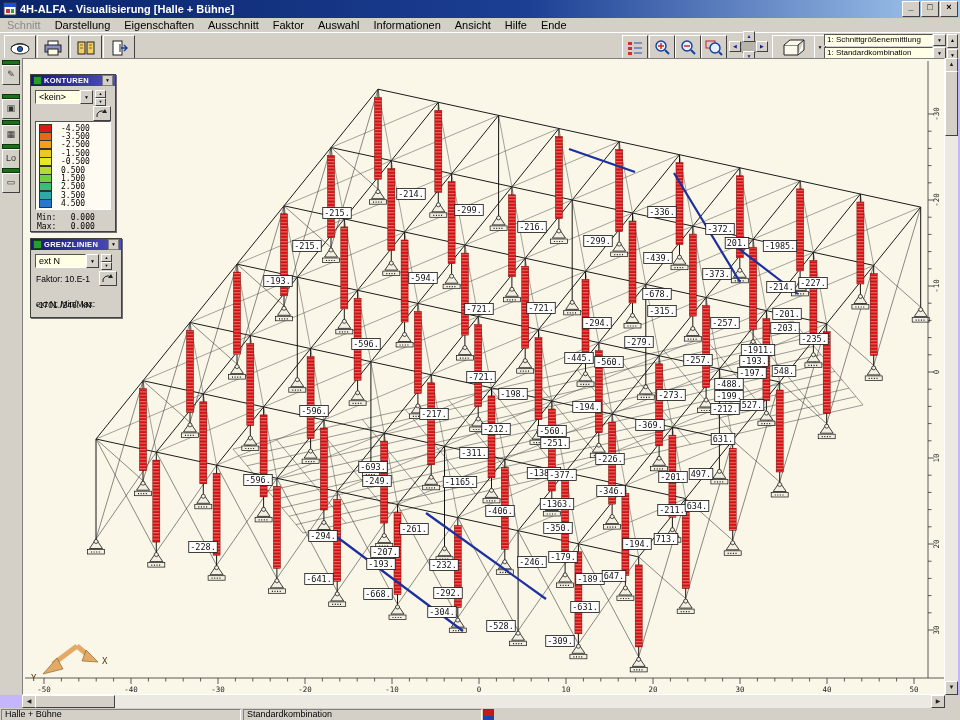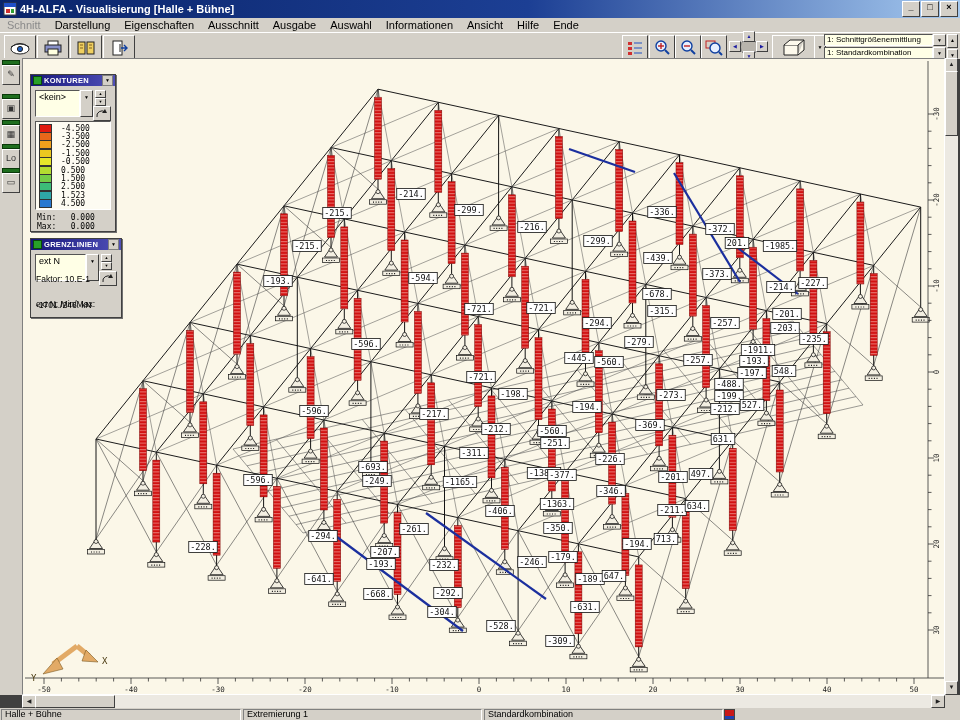--- a/index.html
+++ b/index.html
@@ -1,16 +1,16 @@
 <!DOCTYPE html>
 <html><head>
 <meta charset="utf-8">
 <style>
   html,body{margin:0;padding:0;background:#d4d0c8;}
-  #app{position:relative;width:960px;height:720px;overflow:hidden;background:#404040;
+  #app{position:relative;width:960px;height:720px;overflow:hidden;background:#c4b5fd;
        font-family:"Liberation Sans",sans-serif;font-size:11px;color:#000;}
   
   .titlebar{position:absolute;left:0;top:0;width:960px;height:18px;
     background:linear-gradient(90deg,#0a246a,#1c3f94 55%,#a6caf0);display:flex;align-items:center;}
   .titlebar .app-icon{width:14px;height:14px;margin:0 3px;}
   .titlebar .title{color:#fff;font-weight:bold;font-size:11px;white-space:nowrap;}
   .win-btns{margin-left:auto;display:flex;margin-right:2px;gap:1px;}
   .win-btn{width:16px;height:14px;background:#d4d0c8;border:1px solid;border-color:#fff #404040 #404040 #fff;
     font-size:9px;line-height:11px;text-align:center;font-weight:bold;}
   
@@ -46,21 +46,21 @@
   
   .canvas{position:absolute;left:22px;top:58px;width:923px;height:637px;background:#fbf7e8;
     border:1px solid;border-color:#808080 #fff #fff #808080;box-sizing:border-box;overflow:hidden;}
   .canvas svg{position:absolute;left:0;top:0;}
   
   .panel{position:absolute;background:#d4d0c8;border:1px solid #404040;box-shadow:1px 1px 0 #707070;}
   .panel-title{height:11px;background:linear-gradient(90deg,#16167a,#5050b8);display:flex;align-items:center;padding:0 2px;}
   .panel-title .pico{width:7px;height:7px;background:#28a028;border:1px solid #0a4a0a;margin-right:2px;}
   .panel-title .ptxt{color:#fff;font-size:7.5px;font-weight:bold;letter-spacing:.3px;flex:1;white-space:nowrap;}
   .panel-title .pbtn{width:9px;height:9px;background:#d4d0c8;border:1px solid #808080;font-size:5px;line-height:8px;text-align:center;}
-  .pcombo{position:absolute;display:flex;height:27px;}
+  .pcombo{position:absolute;display:flex;height:14px;}
   .pcombo .txt{background:#ffffe6;border:1px solid;border-color:#555 #fff #fff #555;font-size:9px;line-height:12px;padding:0 3px;flex:1;white-space:nowrap;overflow:hidden;}
   .pcombo .dd{width:11px;background:#d4d0c8;border:1px solid;border-color:#fff #404040 #404040 #fff;font-size:5px;line-height:12px;text-align:center;}
   .pspin{position:absolute;width:11px;height:14px;}
   .pspin div{height:6px;background:#d4d0c8;border:1px solid;border-color:#fff #404040 #404040 #fff;font-size:4px;line-height:5px;text-align:center;}
   .refresh-btn{position:absolute;width:16px;height:13px;background:#d4d0c8;border:1px solid;border-color:#fff #404040 #404040 #fff;
     display:flex;align-items:center;justify-content:center;}
   .legend-box{position:absolute;left:4px;top:46px;width:76px;height:89px;background:#fdfbf2;
     border:1px solid;border-color:#555 #fff #fff #555;padding-top:2px;box-sizing:border-box;}
   .legend-row{display:flex;align-items:center;height:8.4px;padding-left:3px;}
   .legend-row .sw{width:11px;height:7px;border:1px solid #333;}
@@ -96,21 +96,21 @@
       <div class="win-btn">□</div>
       <div class="win-btn">×</div>
     </div>
   </div>
 
   <div class="menubar" id="menubar">
       <span class="menu-item disabled">Schnitt</span>
       <span class="menu-item">Darstellung</span>
       <span class="menu-item">Eigenschaften</span>
       <span class="menu-item">Ausschnitt</span>
-      <span class="menu-item">Ausgabe</span>
+      <span class="menu-item">Faktor</span>
       <span class="menu-item">Auswahl</span>
       <span class="menu-item">Informationen</span>
       <span class="menu-item">Ansicht</span>
       <span class="menu-item">Hilfe</span>
       <span class="menu-item">Ende</span>
     </div>
 
   <div class="toolbar">
     <div class="tb-btn" style="left:4px">
       <svg width="22" height="14" viewBox="0 0 22 14">
@@ -1357,21 +1357,21 @@
         <div class="legend-row">
           <span class="sw" style="background:#74cc48"></span>
           <span class="lv">1.500</span>
         </div>
         <div class="legend-row">
           <span class="sw" style="background:#3cbc78"></span>
           <span class="lv">2.500</span>
         </div>
         <div class="legend-row">
           <span class="sw" style="background:#2ea8a8"></span>
-          <span class="lv">1.523</span>
+          <span class="lv">3.500</span>
         </div>
         <div class="legend-row">
           <span class="sw" style="background:#2878d0"></span>
           <span class="lv">4.500</span>
         </div>
       </div>
     <div class="minmax" style="top:138px"><span>Min:</span>   <span>0.000</span></div>
     <div class="minmax" style="top:147px"><span>Max:</span>   <span>0.000</span></div>
   </div>
 
@@ -1407,18 +1407,17 @@
   </div>
   <div class="vscroll">
     <div class="sb-btn" style="left:0;top:0;width:11px;height:12px;line-height:11px">▲</div>
     <div class="sb-thumb" style="left:0;top:13px;width:11px;height:63px"></div>
     <div class="sb-btn" style="left:0;bottom:0;width:11px;height:12px;line-height:11px">▼</div>
   </div>
   <div class="corner"></div>
 
   <div class="statusbar" id="statusbar">
       <div class="status-cell" style="width: 235px;">Halle + Bühne</div>
-      <div class="status-cell" style="width: 234px;">Extremierung 1</div>
       <div class="status-cell" style="width: 234px;">Standardkombination</div>
       <div style="width: 9px; height: 9px; margin-top: 1px; background: rgb(200, 24, 24); border: 1px solid rgb(68, 68, 68); box-shadow: rgb(32, 64, 176) 0px -3px 0px inset;"></div>
     </div>
 
 </div>
 
 </body></html>

